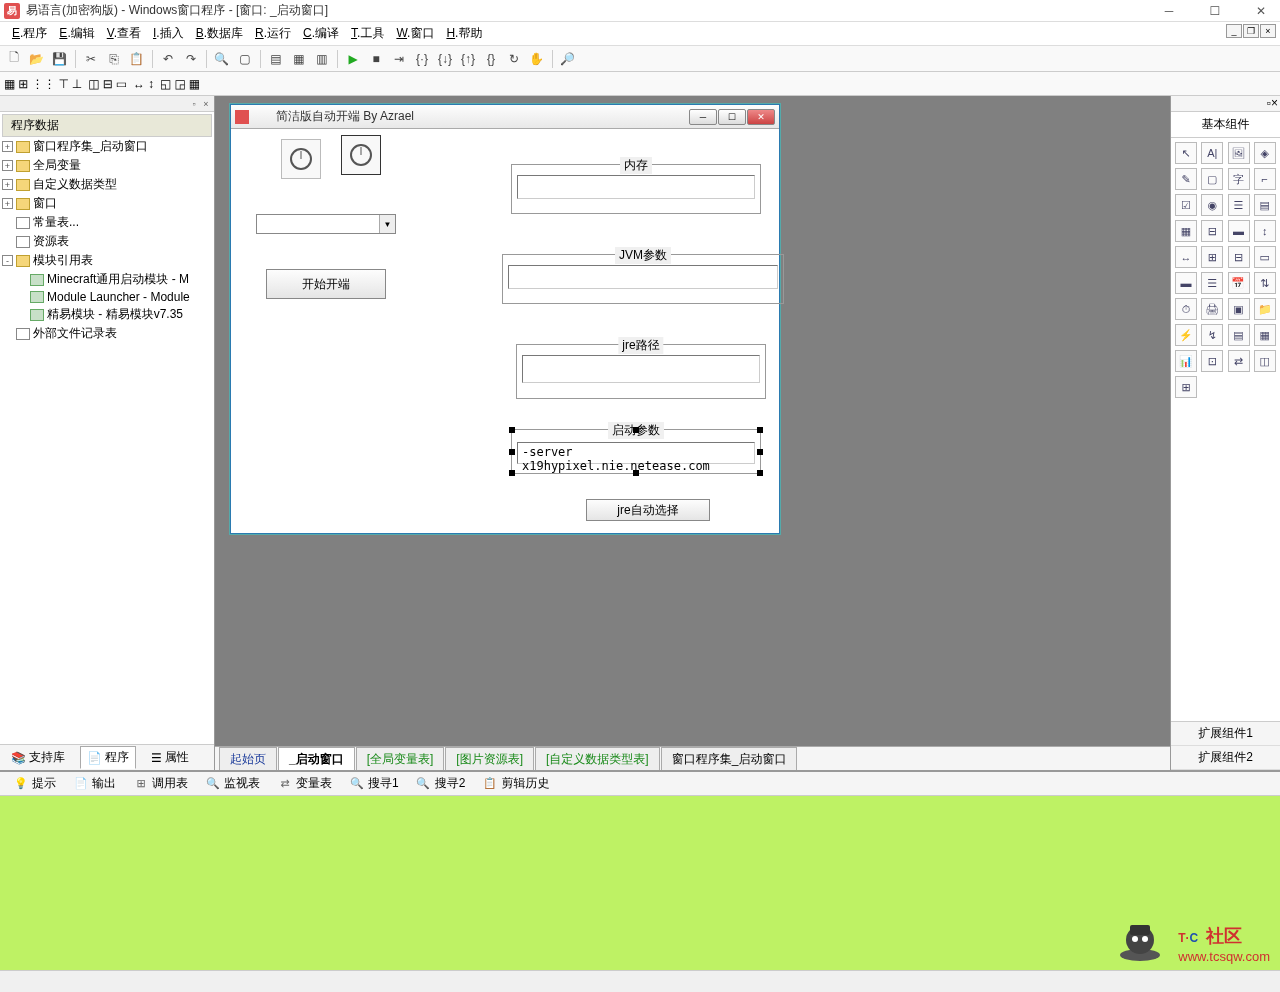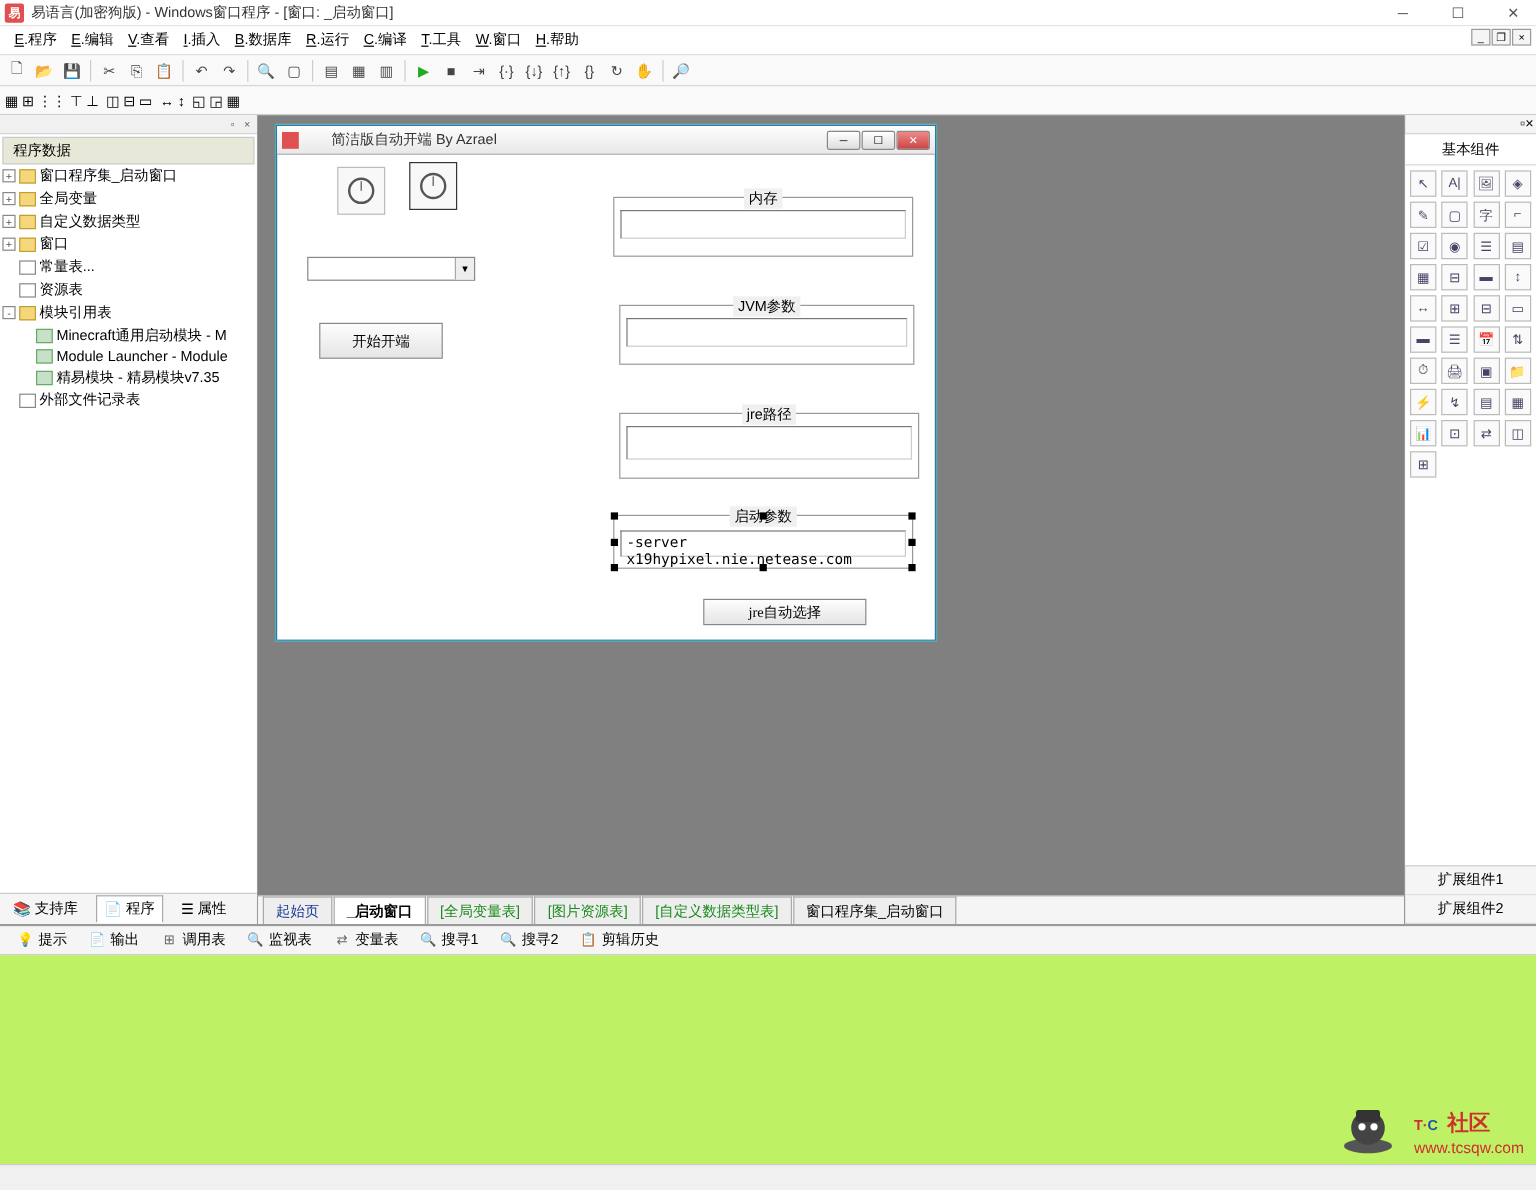--- a/index.html
+++ b/index.html
@@ -273,28 +273,28 @@
             </div>
           <div class="ctrl ctrl-timer selected" style="left:110px; top:6px;">
               <div class="clock"></div>
             </div>
 
           <div class="ctrl ctrl-combo" style="left:25px; top:85px;">
               <div style="flex:1"></div>
               <div class="arrow">▼</div>
             </div>
 
-          <div class="ctrl ctrl-button" style="left:35px; top:140px; width:103px; height:30px;">开始开端</div>
+          <div class="ctrl ctrl-button" style="left:35px; top:140px; width:120px; height:30px;">开始开端</div>
 
           <div class="ctrl-groupbox" style="left:280px; top:35px; width:250px; height:50px;">
             <div class="gb-title">内存</div>
             <div class="ctrl-edit" style="position:absolute; left:5px; top:10px; right:5px; height:24px;"></div>
           </div>
 
-          <div class="ctrl-groupbox" style="left:285px; top:125px; width:246px; height:50px;">
+          <div class="ctrl-groupbox" style="left:271px; top:125px; width:282px; height:50px;">
             <div class="gb-title">JVM参数</div>
             <div class="ctrl-edit" style="position:absolute; left:5px; top:10px; right:5px; height:24px;"></div>
           </div>
 
           <div class="ctrl-groupbox" style="left:285px; top:215px; width:250px; height:55px;">
             <div class="gb-title">jre路径</div>
             <div class="ctrl-edit" style="position:absolute; left:5px; top:10px; right:5px; height:28px;"></div>
           </div>
 
           <div class="ctrl-groupbox selected" style="left:280px; top:300px; width:250px; height:45px;">
@@ -303,21 +303,21 @@
             <div class="sel-handle" style="left:-3px; top:-3px;"></div>
             <div class="sel-handle" style="right:-3px; top:-3px;"></div>
             <div class="sel-handle" style="left:-3px; bottom:-3px;"></div>
             <div class="sel-handle" style="right:-3px; bottom:-3px;"></div>
             <div class="sel-handle" style="left:50%; top:-3px; margin-left:-3px;"></div>
             <div class="sel-handle" style="left:50%; bottom:-3px; margin-left:-3px;"></div>
             <div class="sel-handle" style="left:-3px; top:50%; margin-top:-3px;"></div>
             <div class="sel-handle" style="right:-3px; top:50%; margin-top:-3px;"></div>
           </div>
 
-          <div class="ctrl ctrl-button" style="left:355px; top:370px; width:136px; height:22px;font-family:Liberation Serif, serif;">jre自动选择</div>
+          <div class="ctrl ctrl-button" style="left:355px; top:370px; width:124px; height:22px;">jre自动选择</div>
         </div>
       </div>
 
       <div class="center-tabs">
         <div class="ctab blue">起始页</div>
         <div class="ctab active">_启动窗口</div>
         <div class="ctab green">[全局变量表]</div>
         <div class="ctab green">[图片资源表]</div>
         <div class="ctab green">[自定义数据类型表]</div>
         <div class="ctab">窗口程序集_启动窗口</div>

